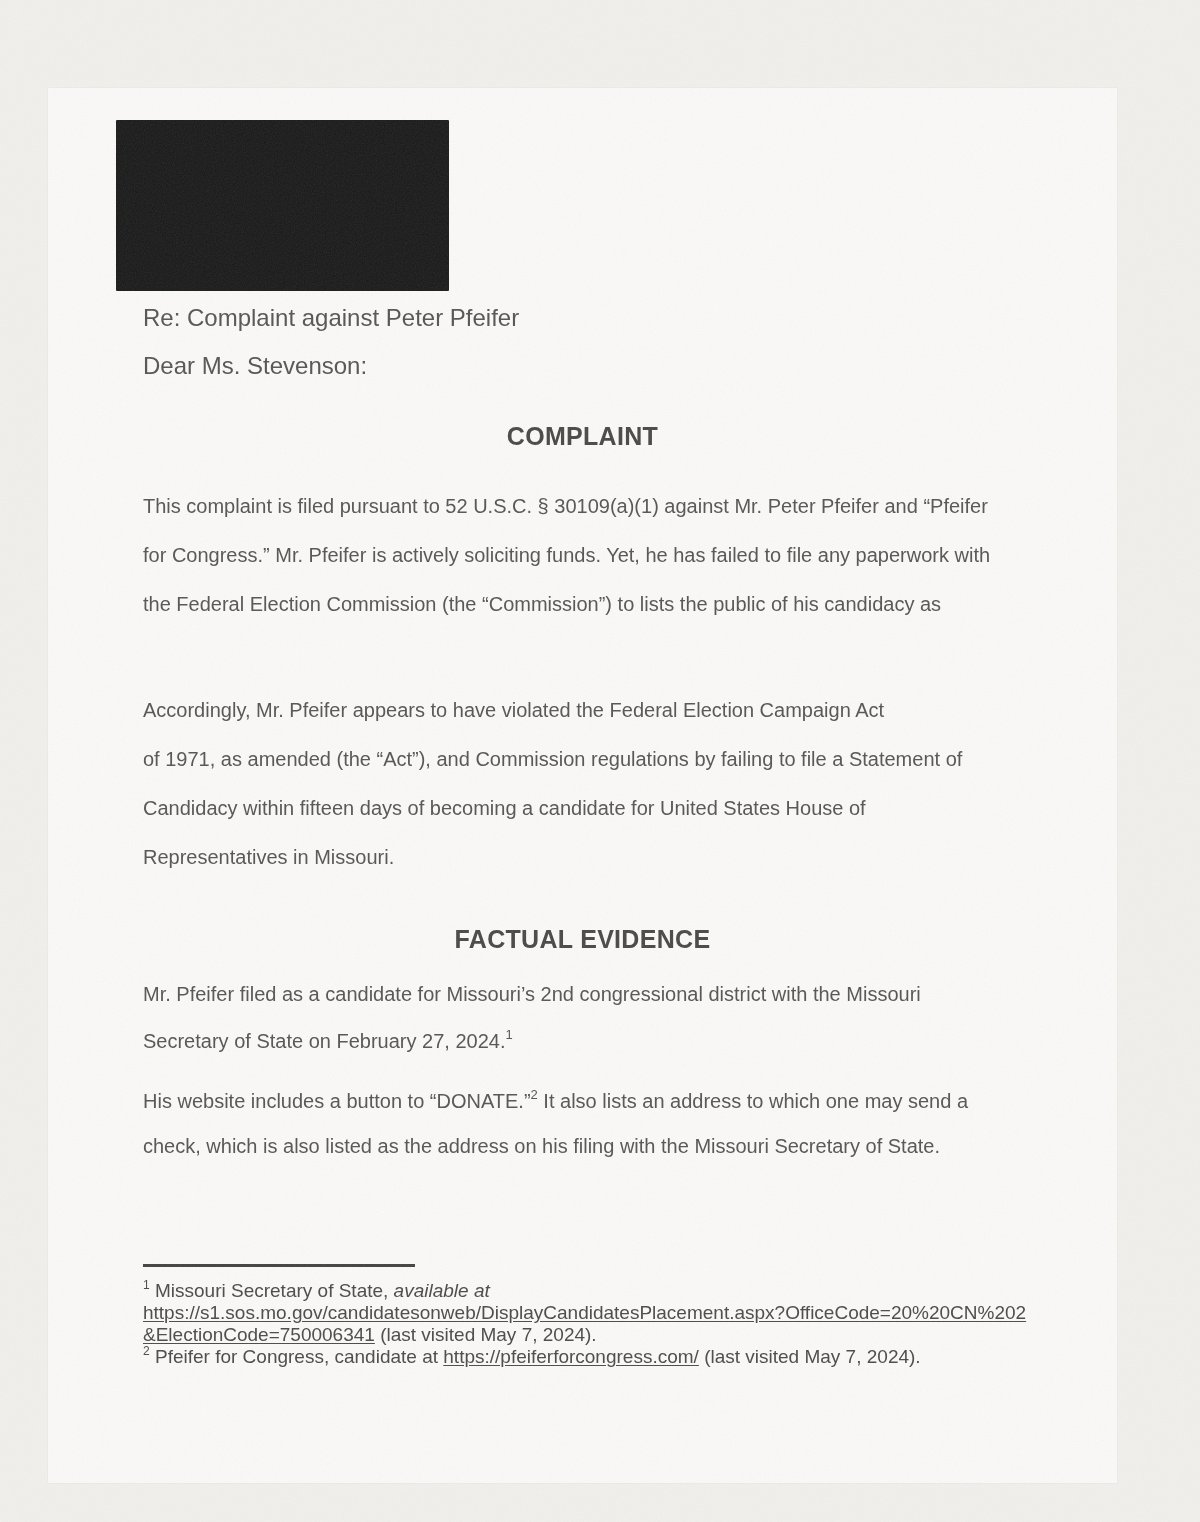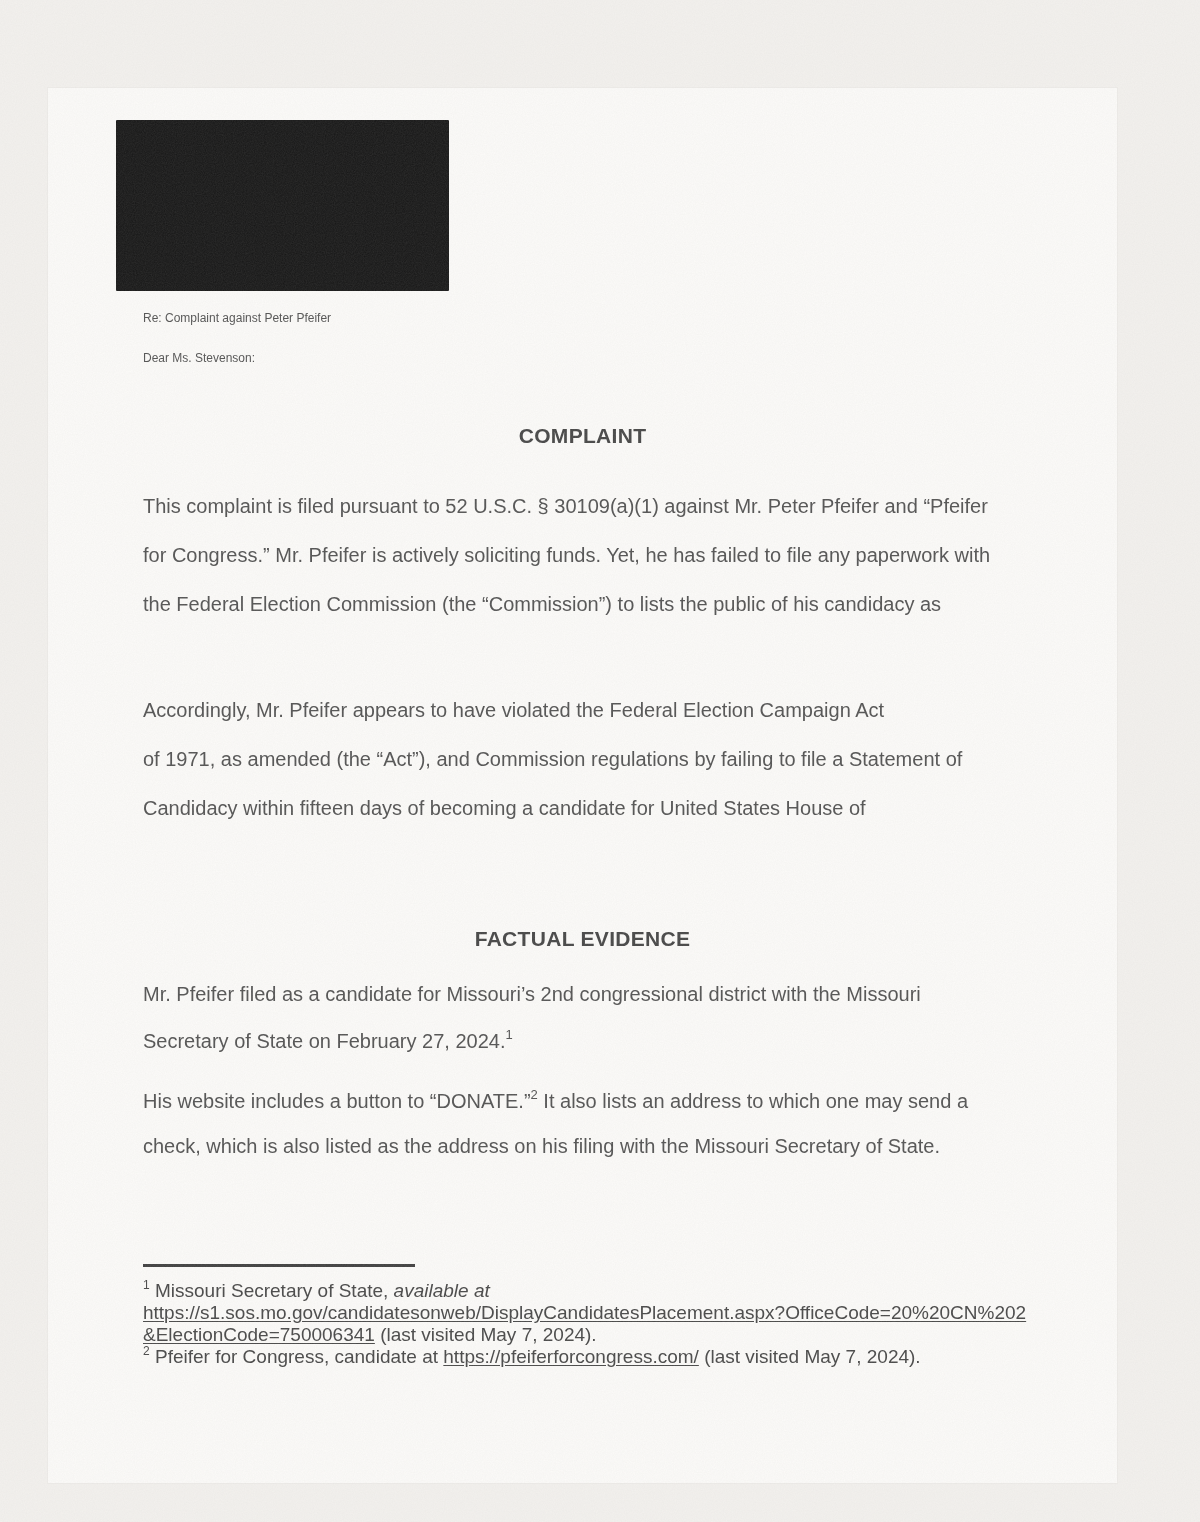--- a/index.html
+++ b/index.html
@@ -21,26 +21,26 @@
     position:absolute;left:48px;top:88px;width:1069px;height:1395px;
     background:var(--paper-bg);
     box-shadow:0 0 0 1px rgba(0,0,0,0.02);
   }
   .scan{filter:blur(0.35px);}
   .redaction{
     position:absolute;left:68px;top:32px;width:333px;height:171px;
     background:var(--redaction);border-radius:1px;
   }
   .line,.para,.heading,.footnotes{position:absolute;color:var(--text);}
-  .line{left:95px;font-size:12px;line-height:28px;white-space:nowrap;}
+  .line{left:95px;font-size:24px;line-height:28px;white-space:nowrap;}
   .re-line{top:216px;}
-  .salutation{top:256px;}
+  .salutation{top:264px;}
   .heading{
     left:0;width:100%;text-align:center;margin:0;
-    font-size:21px;font-weight:bold;color:var(--heading);
+    font-size:25px;font-weight:bold;color:var(--heading);
     letter-spacing:0.3px;line-height:28px;
   }
   .h-complaint{top:334px;}
   .h-factual{top:837px;}
   .para{left:95px;width:940px;font-size:20px;}
   .pline{white-space:nowrap;}
   .para1{top:394px;line-height:49px;}
   .para2{top:598px;line-height:49px;}
   .para3{top:883px;line-height:47px;}
   .para4{top:991px;line-height:45px;}
@@ -76,20 +76,21 @@
     <div class="para para1">
       <div class="pline">This complaint is filed pursuant to 52 U.S.C. § 30109(a)(1) against Mr. Peter Pfeifer and “Pfeifer</div>
       <div class="pline">for Congress.” Mr. Pfeifer is actively soliciting funds. Yet, he has failed to file any paperwork with</div>
       <div class="pline">the Federal Election Commission (the “Commission”) to lists the public of his candidacy as</div>
     </div>
 
     <div class="para para2">
       <div class="pline">Accordingly, Mr. Pfeifer appears to have violated the Federal Election Campaign Act</div>
       <div class="pline">of 1971, as amended (the “Act”), and Commission regulations by failing to file a Statement of</div>
       <div class="pline">Candidacy within fifteen days of becoming a candidate for United States House of</div>
+      <div class="pline">Representatives in Missouri.</div>
     </div>
 
     <h2 class="heading h-factual">FACTUAL EVIDENCE</h2>
 
     <div class="para para3">
       <div class="pline">Mr. Pfeifer filed as a candidate for Missouri’s 2nd congressional district with the Missouri</div>
       <div class="pline"><span>Secretary of State on February 27, 2024.</span><sup>1</sup></div>
     </div>
 
     <div class="para para4">

